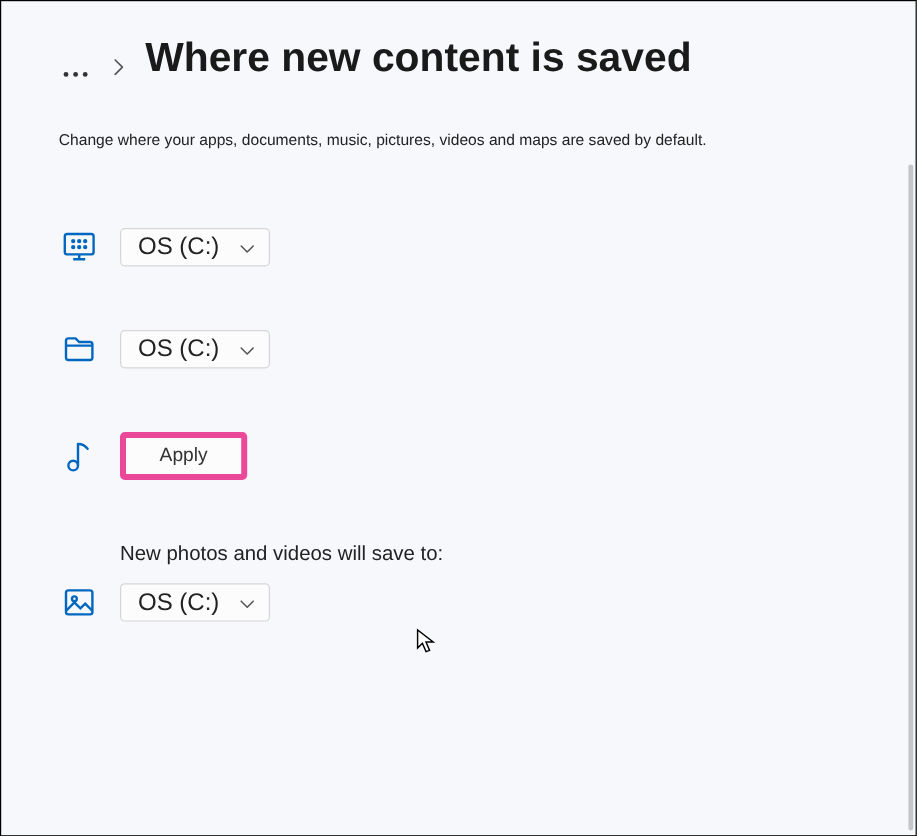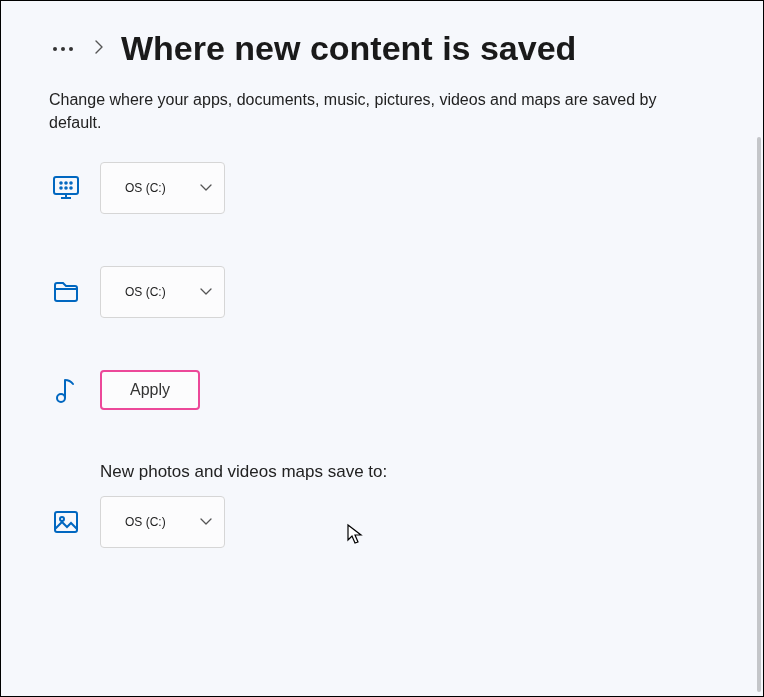--- a/index.html
+++ b/index.html
@@ -10,23 +10,23 @@
       height: 697px;
       border: 1px solid #000;
       overflow: hidden;
       position: relative;
     }
     .content {
       padding: 28px 48px 20px 48px;
     }
     .breadcrumb {
       display: flex;
-      align-items: center;
+      align-items: flex-end;
       gap: 16px;
-      margin-bottom: 20px;
+      margin-bottom: 40px;
     }
     .ellipsis {
       display: flex;
       gap: 4px;
       align-items: center;
       padding: 4px;
     }
     .ellipsis .dot {
       width: 4px;
       height: 4px;
@@ -36,24 +36,24 @@
     .chevron {
       color: #555;
       font-size: 18px;
     }
     .page-title {
       font-size: 34px;
       font-weight: 600;
       color: #1a1a1a;
     }
     .description {
-      font-size: 16px;
+      font-size: 13px;
       color: #222;
       line-height: 1.45;
-      margin-bottom: 28px;
+      margin-bottom: 63px;
       max-width: 660px;
     }
     .section {
       margin-bottom: 52px;
     }
     .section-label {
       font-size: 17px;
       color: #222;
       margin-left: 51px;
       margin-bottom: 14px;
@@ -71,34 +71,34 @@
       justify-content: center;
       color: #0067c0;
     }
     .dropdown {
       display: flex;
       align-items: center;
       justify-content: space-between;
       border: 1px solid #d6d6d6;
       background: #fcfcfd;
       border-radius: 4px;
-      height: 52px;
-      padding: 0 12px 0 24px;
-      font-size: 12px;
+      height: 32px;
+      padding: 0 12px 0 14px;
+      font-size: 20px;
       color: #222;
       cursor: pointer;
       min-width: 125px;
     }
     .dropdown--wide { min-width: 168px; }
     .dd-chevron {
       margin-left: 10px;
       color: #555;
     }
     .apply-btn {
-      border: 2px solid #ec4899;
+      border: 5px solid #ec4899;
       background: #fcfcfd;
       border-radius: 4px;
       height: 40px;
       padding: 0 28px;
       font-size: 16px;
       color: #333;
       cursor: pointer;
       display: flex;
       align-items: center;
       position: relative;
@@ -194,21 +194,21 @@
           <path d="M13 5 Q18 5 21 9" stroke-linecap="round"></path>
         </svg>
       </div>
       <button class="apply-btn">
         <span>Apply</span>
       </button>
     </div>
   </div>
 
   <div class="section">
-    <div class="section-label">New photos and videos maps save to:</div>
+    <div class="section-label">New photos and videos will save to:</div>
     <div class="row">
       <div class="icon-slot">
         <svg width="30" height="30" viewBox="0 0 30 30" fill="none" stroke="#0067c0" stroke-width="2">
           <rect x="4" y="5" width="22" height="20" rx="2"></rect>
           <circle cx="11" cy="12" r="2"></circle>
           <path d="M4 22 L11 15 L16 20 L20 16 L26 22"></path>
         </svg>
       </div>
       <div class="dropdown">
         <span>OS (C:)</span>

